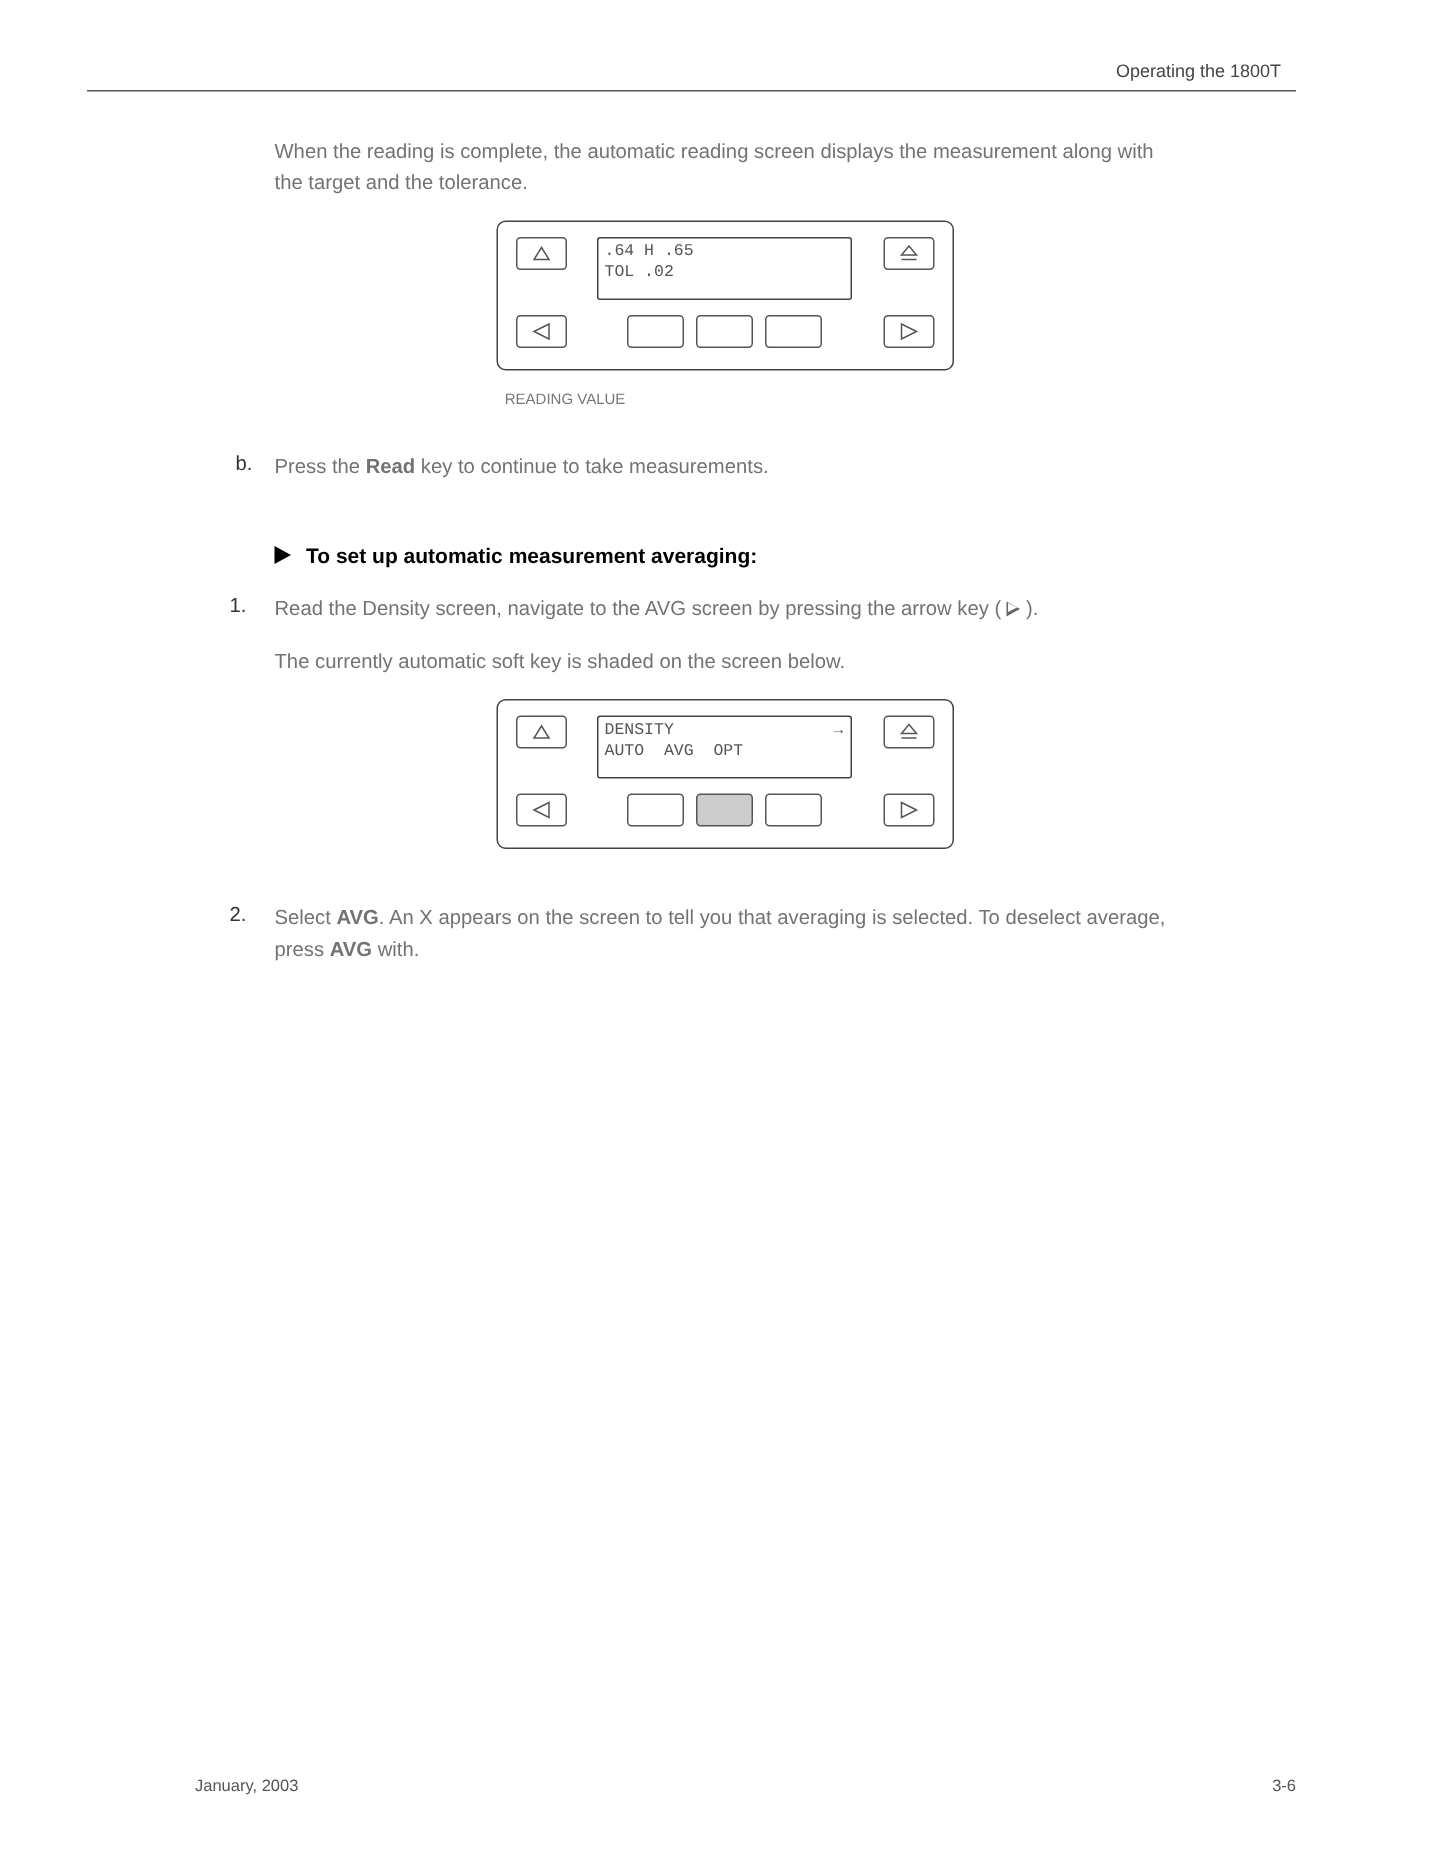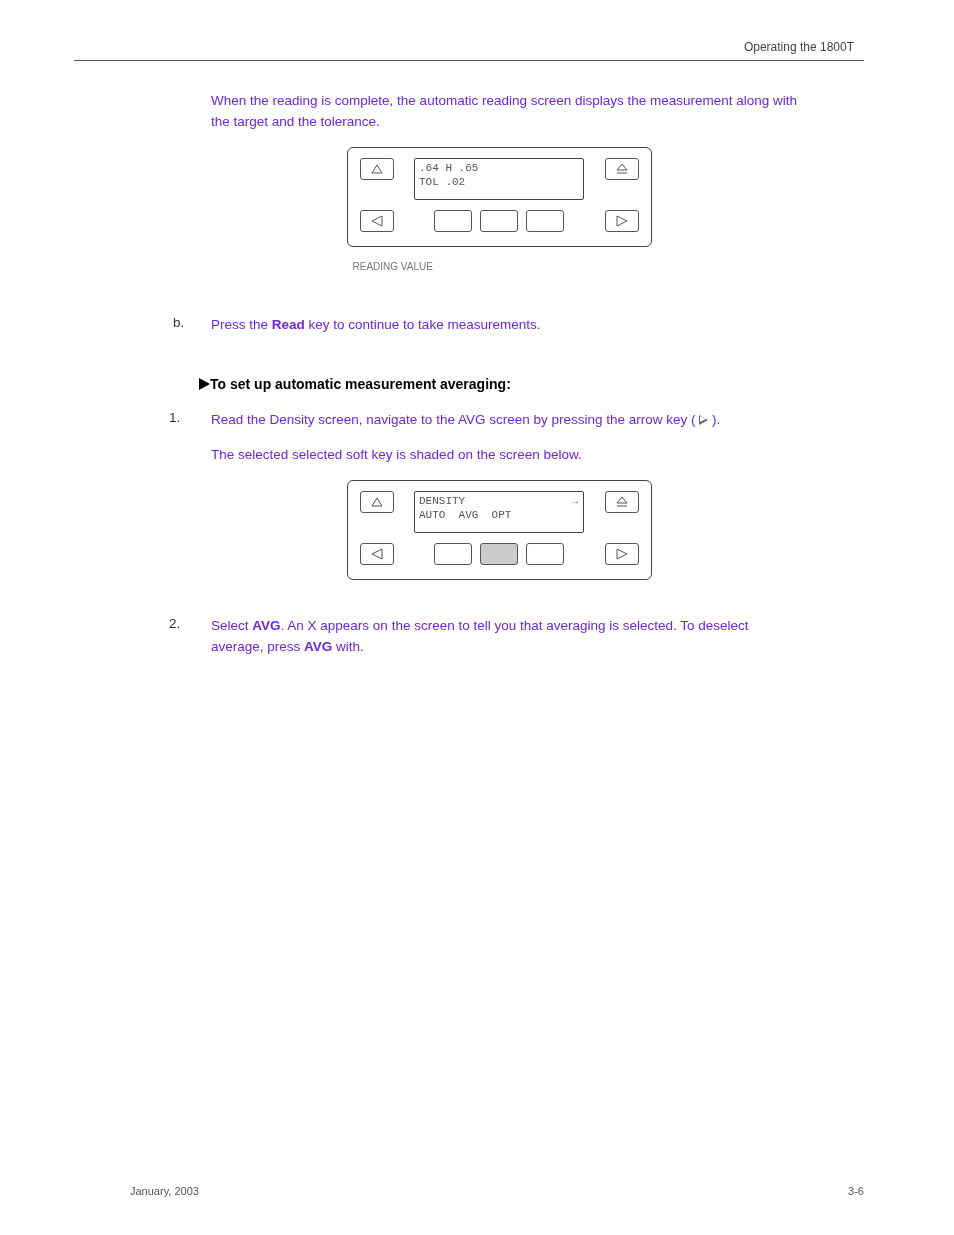--- a/index.html
+++ b/index.html
@@ -7,62 +7,63 @@
     margin: 0;
     padding: 0;
     background: #fff;
     font-family: Arial, Helvetica, sans-serif;
     color: #000;
     width: 954px;
     height: 1235px;
     position: relative;
   }
   .page {
-    padding: 40px 90px 40px 74px;
+    padding: 40px 90px 40px 58px;
   }
   .header-text {
     font-size: 12px;
     text-align: right;
     padding-right: 10px;
     color: #444;
     margin-bottom: 6px;
   }
   .hr {
     border: none;
     border-top: 1px solid #555;
     margin: 0 0 30px 0;
   }
   .indent-block {
     margin-left: 125px;
     width: 600px;
   }
   .body-text {
     font-size: 13.5px;
     line-height: 1.55;
-    color: #6d28d9;
-    margin: 0 0 14px 12px;
+    color: #737373;
+    margin: 0 0 14px 0;
   }
   .body-text.small-margin { margin-bottom: 6px; }
   .sub-step {
     position: relative;
     margin-bottom: 10px;
   }
   .sub-step .label {
     position: absolute;
     left: -26px;
     top: 0;
     font-size: 13.5px;
     color: #333;
   }
   .procedure-title {
     font-weight: bold;
     font-size: 14px;
     margin: 40px 0 18px 0;
     display: flex;
     align-items: center;
+    gap: 10px;
   }
   .step-row {
     position: relative;
     margin-top: 16px;
   }
   .step-num {
     position: absolute;
     left: -30px;
     top: 0;
     font-size: 13.5px;
@@ -203,21 +204,21 @@
           <div class="btn soft"></div>
           <div class="btn soft"></div>
         </div>
         <div class="btn">
           <svg class="icon" viewBox="0 0 14 12">
               <polygon points="12,6 2,1 2,11" fill="none" stroke="#555" stroke-width="1"></polygon>
             </svg>
         </div>
       </div>
     </div>
-    <div style="width:305px;margin:0 auto 40px auto;">
+    <div style="width:305px;margin:0 auto 26px auto;">
       <span class="readhint">READING VALUE</span>
     </div>
 
     <div class="sub-step">
       <span class="label">b.</span>
       <p class="body-text small-margin">
         <span>Press the </span><strong>Read</strong><span> key to continue to take measurements.</span>
       </p>
     </div>
 
@@ -226,21 +227,21 @@
       <span>To set up automatic measurement averaging:</span>
     </div>
 
     <div class="step-row">
       <span class="step-num">1.</span>
       <p class="body-text">
         <span>Read the Density screen, navigate to the AVG screen by pressing the arrow key (</span>
         <span class="tri-outline-right"></span>
         <span>).</span>
       </p>
-      <p class="body-text">The selected selected soft key is shaded on the screen below.</p>
+      <p class="body-text">The currently automatic soft key is shaded on the screen below.</p>
     </div>
 
     <div class="device">
       <div class="device-row">
         <div class="btn">
           <svg class="icon" viewBox="0 0 14 12">
               <polygon points="7,2 12,10 2,10" fill="none" stroke="#555" stroke-width="1"></polygon>
             </svg>
         </div>
         <div class="lcd"><span class="lcd-arrow">→</span><span>DENSITY</span>

